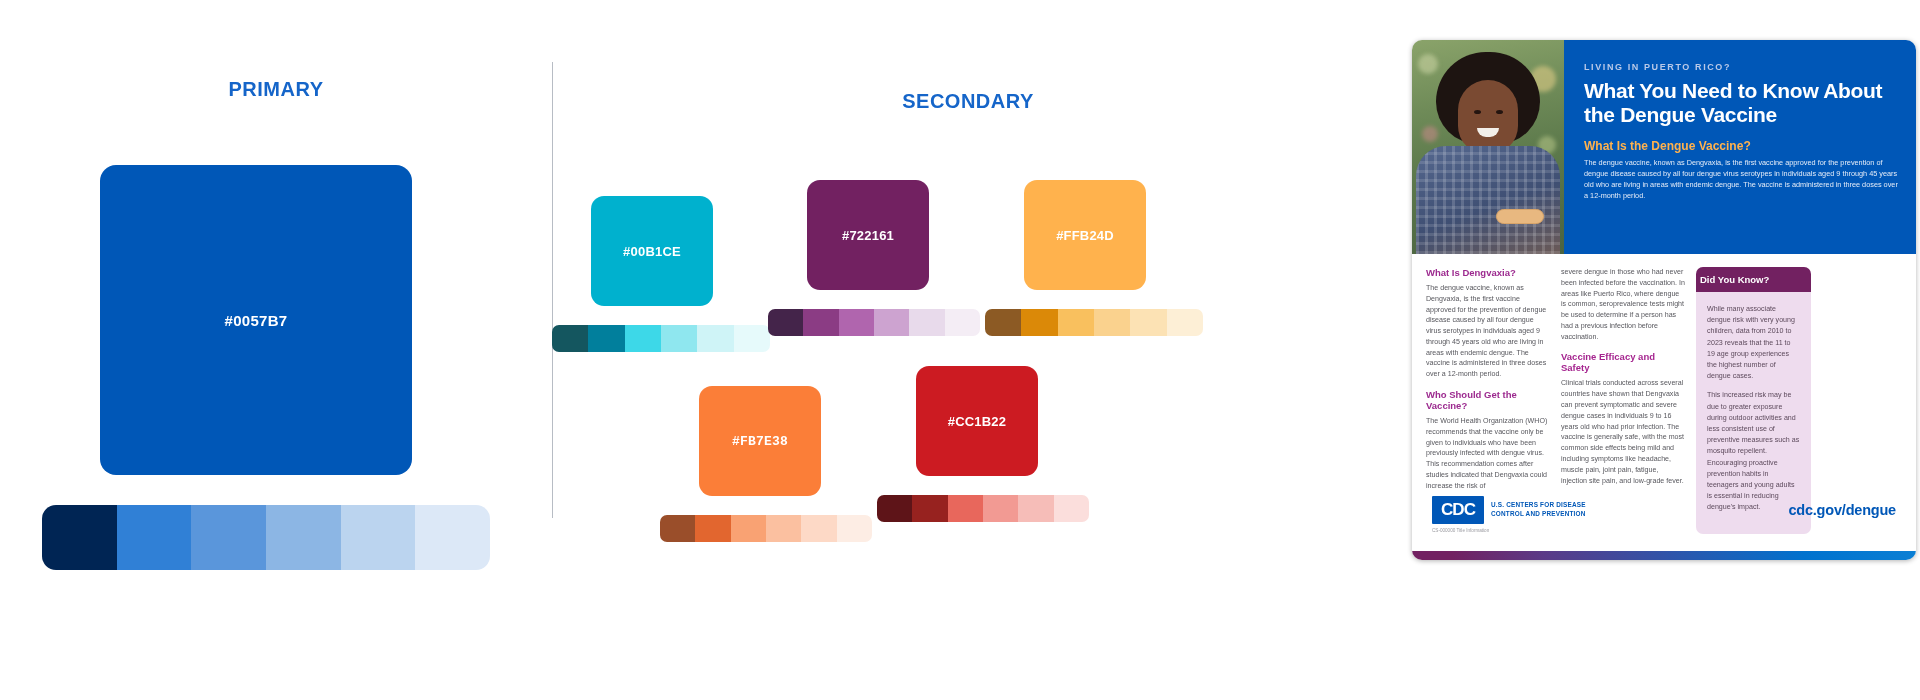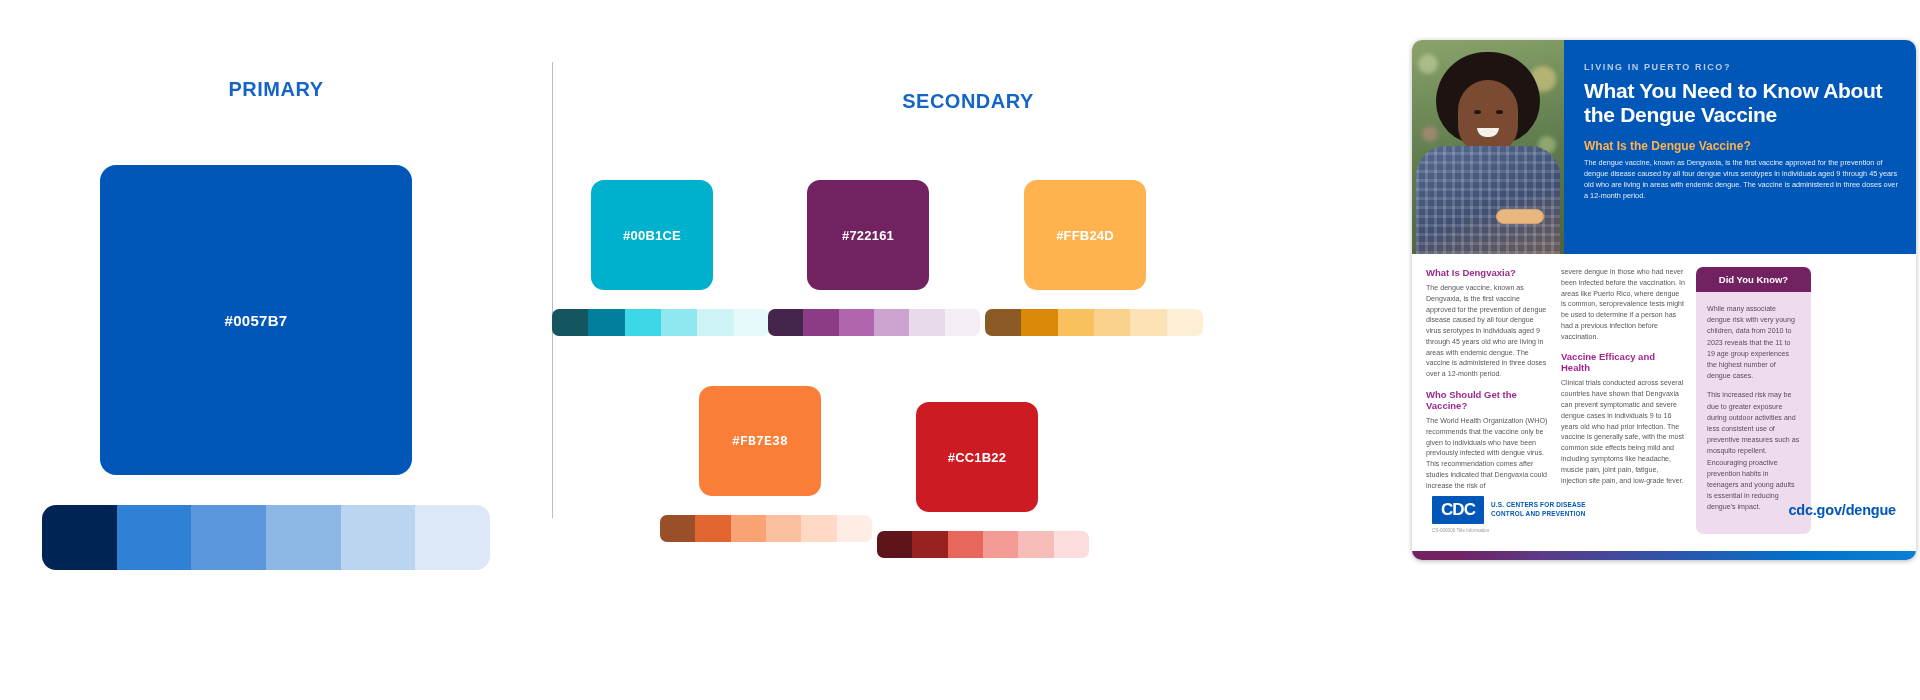--- a/index.html
+++ b/index.html
@@ -128,21 +128,21 @@
   .fs-h { font-size: 9.5px; font-weight: bold; color: #9C2A8F; margin-bottom: 5px; }
   .fs-h.purple2 { color: #A5258F; }
   .fs-p { font-size: 7.1px; line-height: 1.52; color: #57575d; margin-bottom: 9px; }
 
   #fs-aside {
     width: 115px; background: #EEDCEE; border-radius: 7px; overflow: hidden;
     align-self: flex-start;
   }
   #fs-aside-head {
     background: #722161; color: #fff; font-size: 9.5px; font-weight: bold;
-    text-align: center; padding: 7px 4px;
+    padding: 7px 4px;
   }
   #fs-aside-body { padding: 12px 11px; border-radius: 11px; }
   #fs-aside-body p { font-size: 7.1px; line-height: 1.58; color: #5d4a5c; margin-bottom: 8px; }
 
   #fs-footer {
     position: absolute; left: 0; bottom: 0; width: 100%;
     padding: 10px 20px 12px 20px; height: 74px;
   }
   #fs-footrow { display: flex; align-items: center; justify-content: space-between; }
   #fs-logo { display: flex; align-items: center; gap: 7px; }
@@ -181,21 +181,21 @@
         <div class="tint" style="background: rgb(220, 232, 247);"></div>
       </div>
   </section>
 
   <div id="divider"></div>
 
   <section class="secondary-section">
     <h2 class="section-title" id="secondary-title">SECONDARY</h2>
 
     <div class="sec-group" style="left:0px; top:180px;">
-      <div class="sec-swatch" style="background: rgb(0, 177, 206);">
+      <div class="sec-swatch" style="background: rgb(0, 177, 206); margin-top: 16px;">
         <span class="hex">#00B1CE</span>
       </div>
       <div class="sec-ramp">
           <div class="tint" style="background: rgb(20, 86, 95);"></div>
           <div class="tint" style="background: rgb(1, 127, 156);"></div>
           <div class="tint" style="background: rgb(61, 216, 232);"></div>
           <div class="tint" style="background: rgb(143, 231, 239);"></div>
           <div class="tint" style="background: rgb(207, 244, 247);"></div>
           <div class="tint" style="background: rgb(230, 250, 251);"></div>
         </div>
@@ -236,21 +236,21 @@
       <div class="sec-ramp narrow">
           <div class="tint" style="background: rgb(154, 78, 42);"></div>
           <div class="tint" style="background: rgb(226, 102, 47);"></div>
           <div class="tint" style="background: rgb(249, 162, 115);"></div>
           <div class="tint" style="background: rgb(251, 192, 160);"></div>
           <div class="tint" style="background: rgb(253, 217, 198);"></div>
           <div class="tint" style="background: rgb(253, 237, 228);"></div>
         </div>
     </div>
 
-    <div class="sec-group" style="left:325px; top:402px;">
+    <div class="sec-group" style="left:325px; top:366px;">
       <div class="sec-swatch" style="background: rgb(204, 27, 34);">
         <span class="hex">#CC1B22</span>
       </div>
       <div class="sec-ramp narrow">
           <div class="tint" style="background: rgb(94, 20, 24);"></div>
           <div class="tint" style="background: rgb(151, 34, 31);"></div>
           <div class="tint" style="background: rgb(232, 103, 92);"></div>
           <div class="tint" style="background: rgb(242, 154, 147);"></div>
           <div class="tint" style="background: rgb(246, 189, 184);"></div>
           <div class="tint" style="background: rgb(251, 222, 220);"></div>
@@ -286,21 +286,21 @@
     <div id="fs-cols">
       <div class="fs-col">
         <div class="fs-h">What Is Dengvaxia?</div>
         <p class="fs-p">The dengue vaccine, known as Dengvaxia, is the first vaccine approved for the prevention of dengue disease caused by all four dengue virus serotypes in individuals aged 9 through 45 years old who are living in areas with endemic dengue. The vaccine is administered in three doses over a 12-month period.</p>
         <div class="fs-h">Who Should Get the Vaccine?</div>
         <p class="fs-p">The World Health Organization (WHO) recommends that the vaccine only be given to individuals who have been previously infected with dengue virus. This recommendation comes after studies indicated that Dengvaxia could increase the risk of</p>
       </div>
 
       <div class="fs-col">
         <p class="fs-p">severe dengue in those who had never been infected before the vaccination. In areas like Puerto Rico, where dengue is common, seroprevalence tests might be used to determine if a person has had a previous infection before vaccination.</p>
-        <div class="fs-h purple2">Vaccine Efficacy and Health</div>
+        <div class="fs-h purple2">Vaccine Efficacy and Safety</div>
         <p class="fs-p">Clinical trials conducted across several countries have shown that Dengvaxia can prevent symptomatic and severe dengue cases in individuals 9 to 16 years old who had prior infection. The vaccine is generally safe, with the most common side effects being mild and including symptoms like headache, muscle pain, joint pain, fatigue, injection site pain, and low-grade fever.</p>
       </div>
 
       <aside id="fs-aside">
         <div id="fs-aside-head">Did You Know?</div>
         <div id="fs-aside-body">
           <p>While many associate dengue risk with very young children, data from 2010 to 2023 reveals that the 11 to 19 age group experiences the highest number of dengue cases.</p>
           <p>This increased risk may be due to greater exposure during outdoor activities and less consistent use of preventive measures such as mosquito repellent. Encouraging proactive prevention habits in teenagers and young adults is essential in reducing dengue's impact.</p>
         </div>
       </aside>

